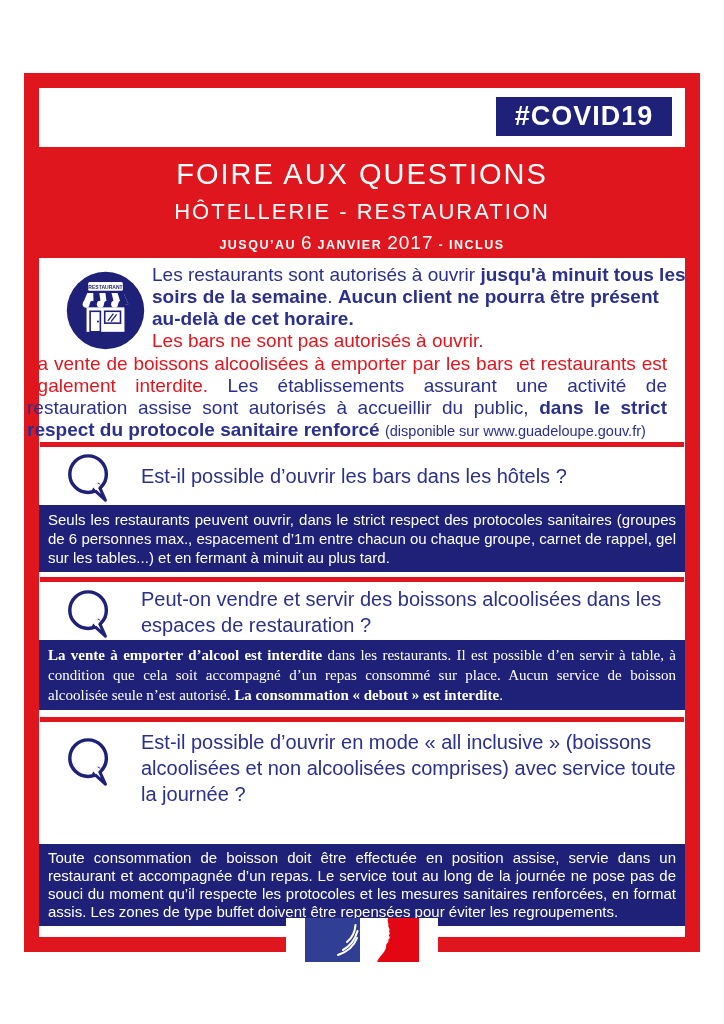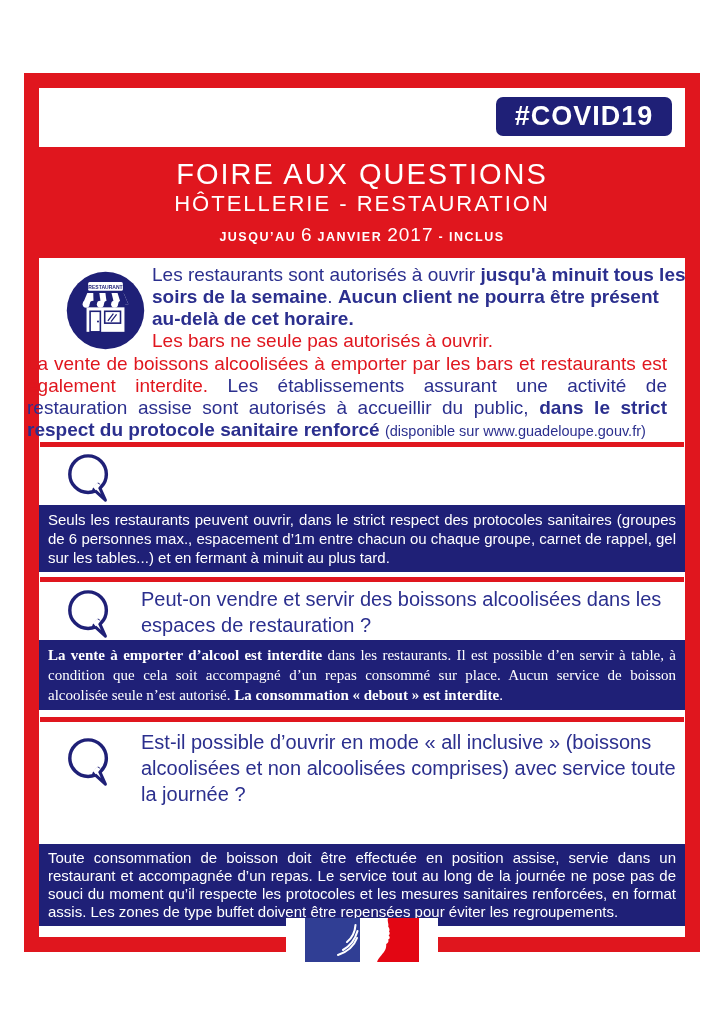--- a/index.html
+++ b/index.html
@@ -11,29 +11,29 @@
   .page{
     position:relative;width:724px;height:1024px;background:#ffffff;
     font-family:"Liberation Sans",sans-serif;overflow:hidden;margin:0 auto;
   }
   .frame{
     position:absolute;left:24px;top:73px;width:676px;height:879px;
     border:15px solid var(--red);box-sizing:border-box;background:#ffffff;
   }
   .badge{
     position:absolute;left:496px;top:97px;width:176px;height:39px;
-    background:var(--navy);display:flex;align-items:center;justify-content:center;z-index:2;border-radius:7px;
+    background:var(--navy);display:flex;align-items:center;justify-content:center;z-index:2;
   }
   .badge span{color:#ffffff;font-weight:bold;font-size:27px;letter-spacing:1px;}
   .band{
     position:absolute;left:39px;top:147px;width:646px;height:111px;
     background:var(--red);color:#ffffff;text-align:center;z-index:1;
   }
   .band .title{margin-top:11px;font-size:29px;font-weight:normal;letter-spacing:2px;}
-  .band .subtitle{margin-top:0;font-size:22px;font-weight:400;letter-spacing:2px;}
+  .band .subtitle{margin-top:8px;font-size:22px;font-weight:400;letter-spacing:2px;}
   .band .dateline{margin-top:7px;font-size:12.5px;font-weight:bold;letter-spacing:1.5px;}
   .band .dateline .num{font-size:19px;font-weight:400;letter-spacing:1px;}
   .intro-icon{position:absolute;left:66px;top:271px;width:79px;height:79px;z-index:2;}
   .intro-text{
     position:absolute;left:152px;top:264px;width:540px;
     font-size:19px;line-height:22px;color:var(--blue);z-index:2;font-weight:400;
   }
   .intro-text b{font-weight:bold;}
   .red-text{color:var(--red);}
   .paragraph{
@@ -97,33 +97,34 @@
       <circle cx="61.5" cy="42" r="4.4" fill="#ffffff"></circle>
       <circle cx="70.5" cy="42" r="4.4" fill="#1f2077"></circle>
       <rect x="26" y="46" width="48" height="31" fill="#ffffff"></rect>
       <rect x="30.5" y="51" width="13" height="26" fill="none" stroke="#1f2077" stroke-width="2"></rect>
       <circle cx="40.5" cy="64" r="1.3" fill="#1f2077"></circle>
       <rect x="49" y="51" width="20" height="15" fill="none" stroke="#1f2077" stroke-width="2"></rect>
       <path d="M53 63 L60 54 M57 64 L64 55" stroke="#1f2077" stroke-width="1.6"></path>
     </svg>
   </div>
 
-  <div class="intro-text"><span>Les restaurants sont autorisés à ouvrir </span><b>jusqu'à minuit tous les soirs de la semaine</b><span>. </span><b>Aucun client ne pourra être présent au-delà de cet horaire.</b><br><span class="red-text">Les bars ne seule pas autorisés à ouvrir.</span></div>
+  <div class="intro-text"><span>Les restaurants sont autorisés à ouvrir </span><b>jusqu'à minuit tous les soirs de la semaine</b><span>. </span><b>Aucun client ne pourra être présent au-delà de cet horaire.</b><br><span class="red-text">Les bars ne sont pas autorisés à ouvrir.</span></div>
 
   <div class="paragraph"><span class="red-text">La vente de boissons alcoolisées à emporter par les bars et restaurants est également interdite.</span><span> Les établissements assurant une activité de restauration assise sont autorisés à accueillir du public, </span><b>dans le strict respect du protocole sanitaire renforcé </b><span class="note">(disponible sur www.guadeloupe.gouv.fr)</span></div>
 
   <div class="rule r1"></div>
 
   <div class="bubble b1">
     <svg viewBox="0 0 52 54" width="50" height="52">
       <circle cx="24" cy="23" r="19" fill="#ffffff" stroke="#1f2077" stroke-width="3.6"></circle>
       <path d="M30 39 L42 50 L34.5 33.5 Z" fill="#ffffff" stroke="#1f2077" stroke-width="3.2" stroke-linejoin="round"></path>
       <path d="M30.5 38 A19 19 0 0 0 35 33" stroke="#ffffff" stroke-width="4.4" fill="none"></path>
     </svg>
   </div>
+  <div class="question q1">Est-il possible d’ouvrir les bars dans les hôtels ?</div>
   <div class="answer ans1">Seuls les restaurants peuvent ouvrir, dans le strict respect des protocoles sanitaires (groupes de 6 personnes max., espacement d’1m entre chacun ou chaque groupe, carnet de rappel, gel sur les tables...) et en fermant à minuit au plus tard.</div>
 
   <div class="rule r2"></div>
 
   <div class="bubble b2">
     <svg viewBox="0 0 52 54" width="50" height="52">
       <circle cx="24" cy="23" r="19" fill="#ffffff" stroke="#1f2077" stroke-width="3.6"></circle>
       <path d="M30 39 L42 50 L34.5 33.5 Z" fill="#ffffff" stroke="#1f2077" stroke-width="3.2" stroke-linejoin="round"></path>
       <path d="M30.5 38 A19 19 0 0 0 35 33" stroke="#ffffff" stroke-width="4.4" fill="none"></path>
     </svg>

